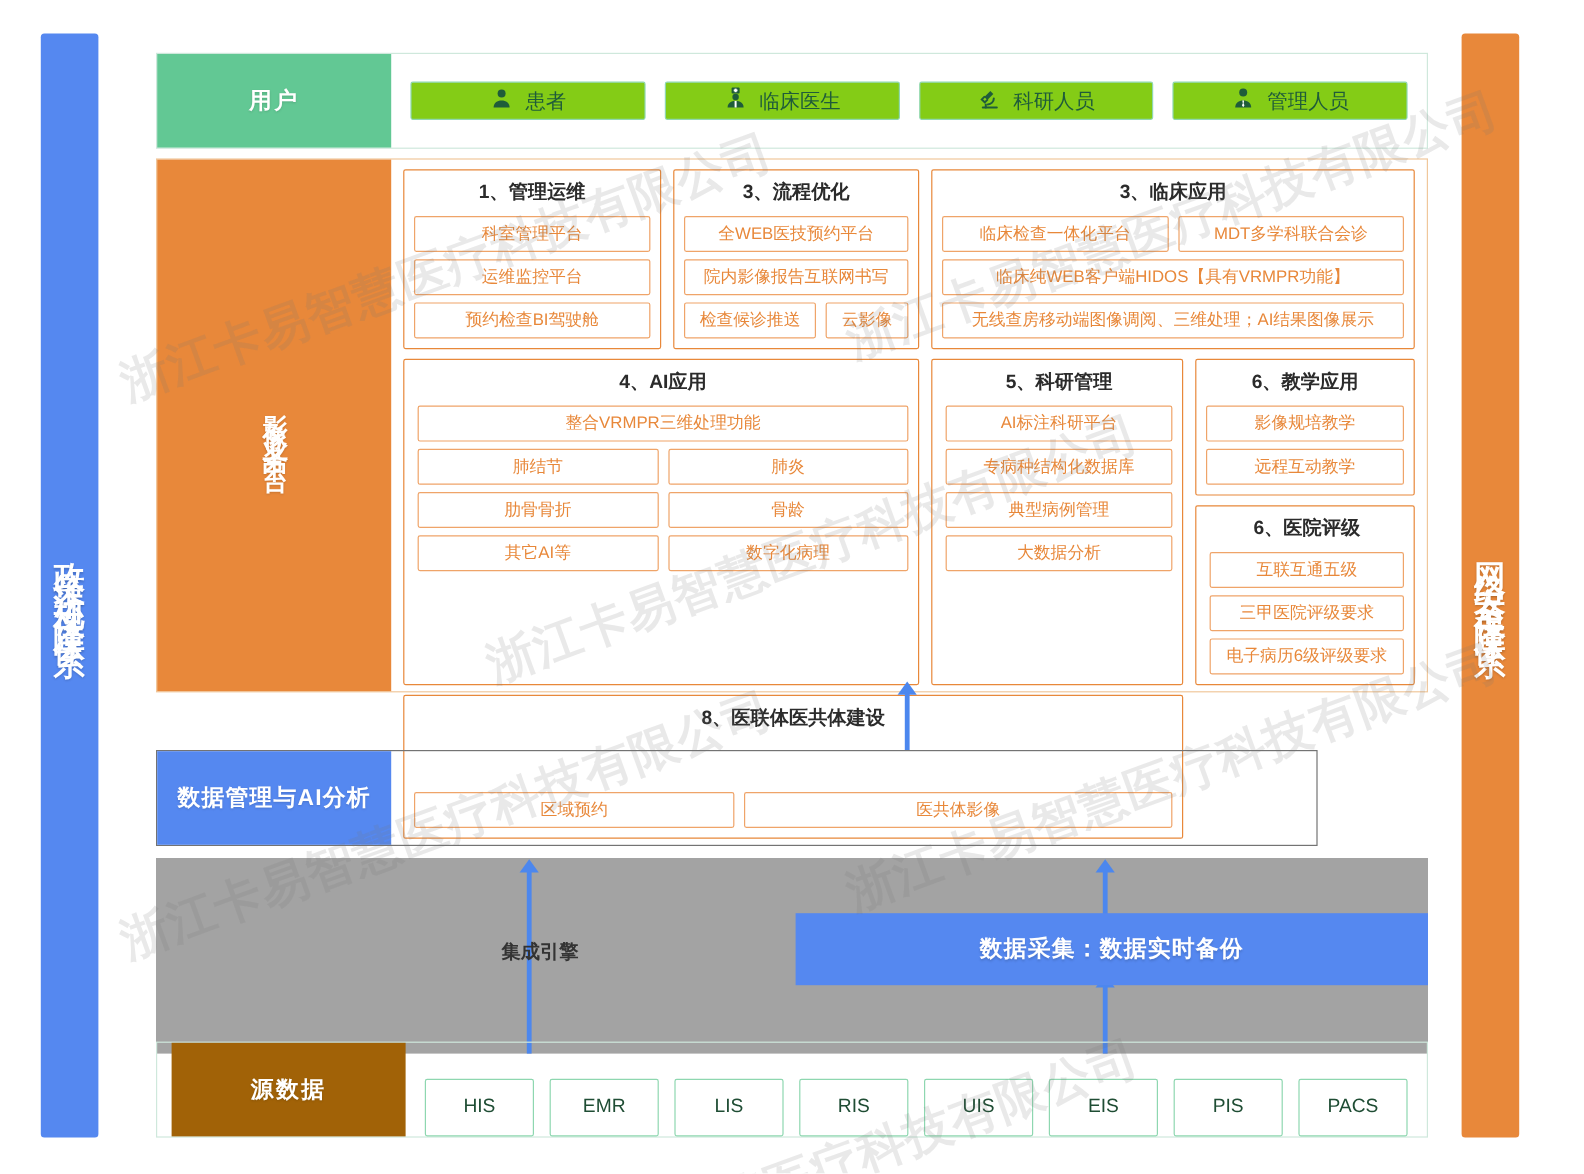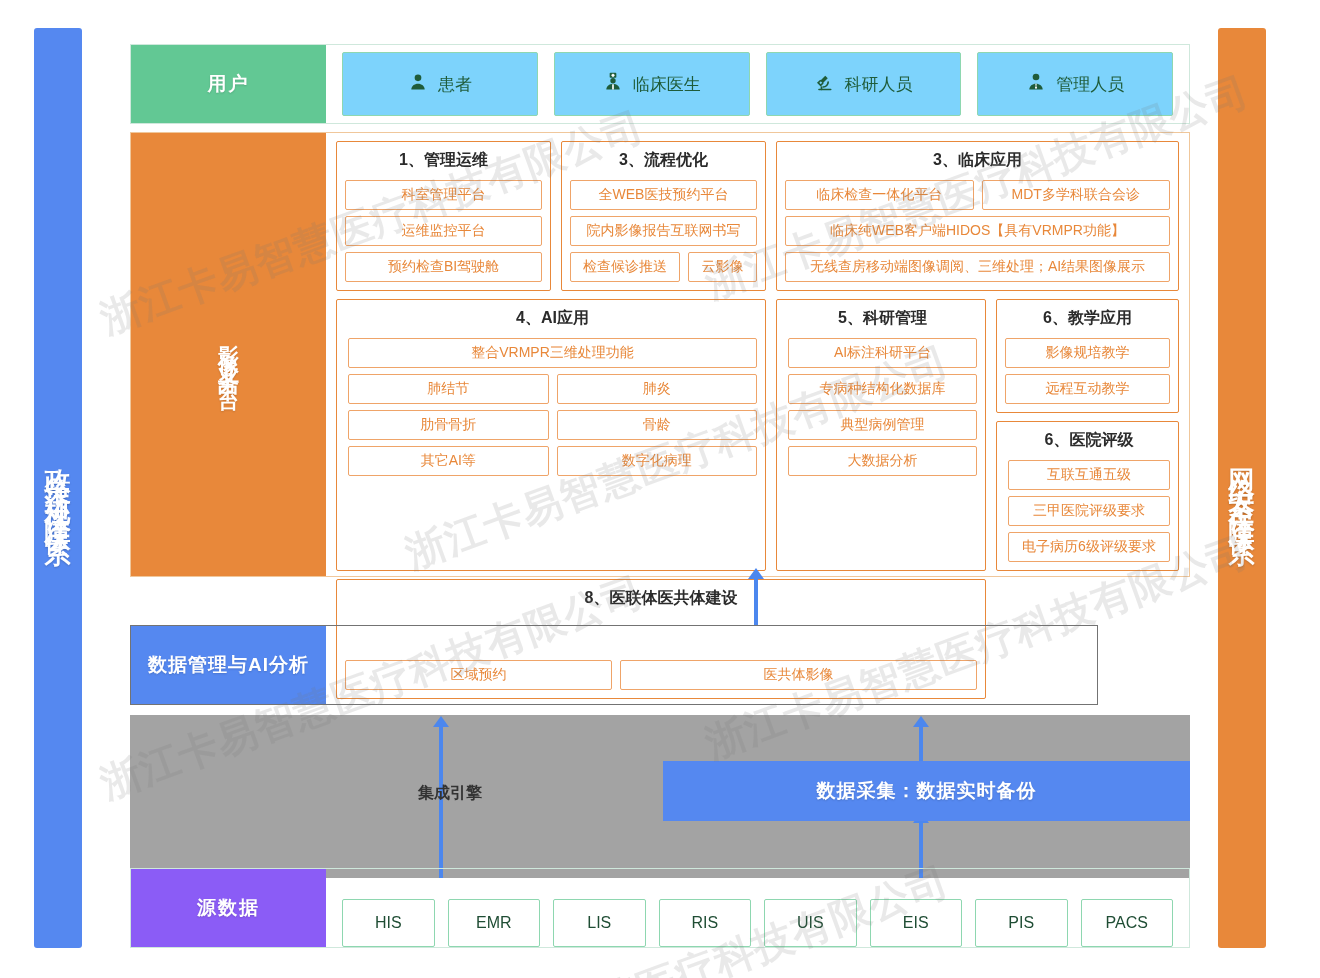--- a/index.html
+++ b/index.html
@@ -86,28 +86,28 @@
     width: 1060px; height: 80px;
     border: 1px solid #CFE8DC;
   }
   #users-band .band-label { background: #62C894; }
   .users-row {
     flex: 1; display: flex; align-items: center;
     gap: 16px; padding: 0 16px;
   }
   .user-chip {
     flex: 1;
-    height: 64px;
+    height: 32px;
     border: 1px solid #8ED7B0;
     border-radius: 2px;
     display: flex; align-items: center; justify-content: center;
     gap: 10px;
     color: #1F5C3A;
     font-size: 17px;
-    background: #7dd3fc;
+    background: #84cc16;
   }
   .user-chip svg { flex: 0 0 auto; }
 
   
   #mid-band {
     position: absolute; left: 0; top: 104px;
     width: 1060px; height: 445px;
     display: flex;
     border: 1px solid #F0C79B;
     background: #ffffff;
@@ -232,21 +232,21 @@
     text-shadow: 0 1px 2px rgba(0,0,0,0.15);
   }
 
   
   #src-band {
     position: absolute; left: 0; top: 840px;
     width: 1060px; height: 80px;
     display: flex;
     border: 1px solid #CFE8DC;
   }
-  #src-band .band-label { background: #8b5cf6; }
+  #src-band .band-label { background: #a16207; margin-left: 12px; }
   .src-row {
     flex: 1; display: flex; align-items: flex-end;
     gap: 13px; padding: 0 16px;
   }
   .src-chip {
     flex: 1; height: 48px;
     border: 1px solid #8ED7B0;
     border-radius: 2px;
     display: flex; align-items: center; justify-content: center;
     color: #1F4D34; font-size: 16px;

